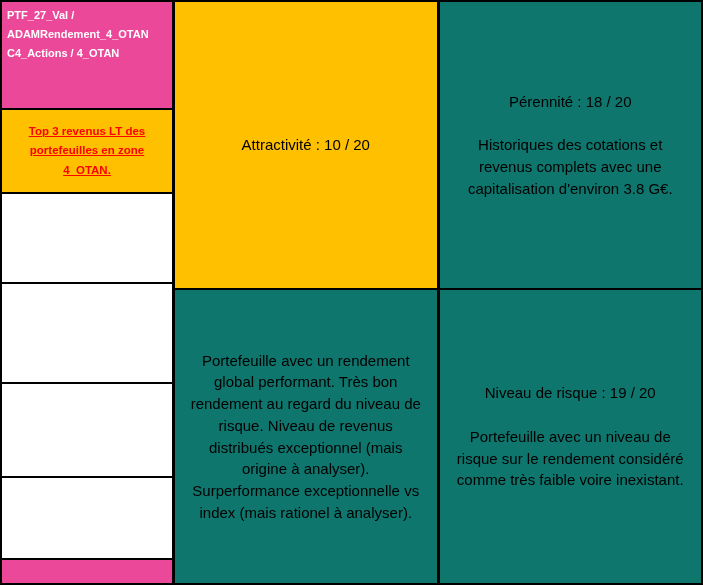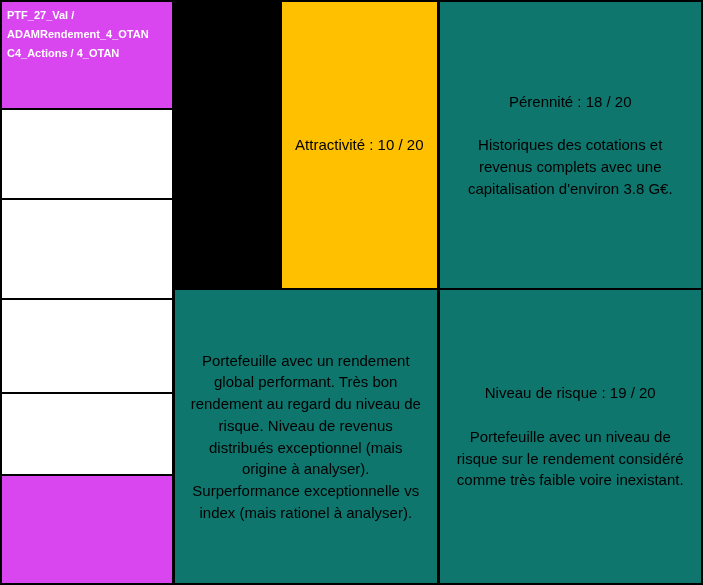--- a/index.html
+++ b/index.html
@@ -13,26 +13,26 @@
     gap: 3px;
     font-family: "Liberation Sans", sans-serif;
   }
   .col {
     display: flex;
     flex-direction: column;
     gap: 2px;
     min-width: 0;
   }
   .col-left  { width: 170px; flex: 0 0 170px; }
-  .col-mid   { flex: 1 1 0; align-items: flex-end; }
+  .col-mid   { flex: 1 1 0; }
   .col-right { flex: 1 1 0; }
 
   .cell { box-sizing: border-box; overflow: hidden; }
 
-  .pink-cell   { background: #d946ef; }
+  .pink-cell   { background: #ec4899; }
   .orange-cell { background: #ffc000; }
   .green-cell  { background: #0f766e; }
   .white-cell  { background: #ffffff; }
 
   
   .header-cell {
     height: 106px;
     padding: 4px 5px;
     color: #ffffff;
     font-weight: bold;
@@ -82,20 +82,23 @@
 
 <div class="sheet">
 
   <div class="col col-left">
     <div class="cell pink-cell header-cell">
       <div>PTF_27_Val /</div>
       <div>ADAMRendement_4_OTAN</div>
       <div>C4_Actions / 4_OTAN</div>
     </div>
 
+    <div class="cell orange-cell top3-cell">
+      <span class="top3-text">Top 3 revenus LT des portefeuilles en zone 4_OTAN.</span>
+    </div>
 
     <div class="cell white-cell row-1"></div>
     <div class="cell white-cell row-2"></div>
     <div class="cell white-cell row-3"></div>
     <div class="cell white-cell row-4"></div>
 
     <div class="cell pink-cell strip"></div>
   </div>
 
   <div class="col col-mid">

